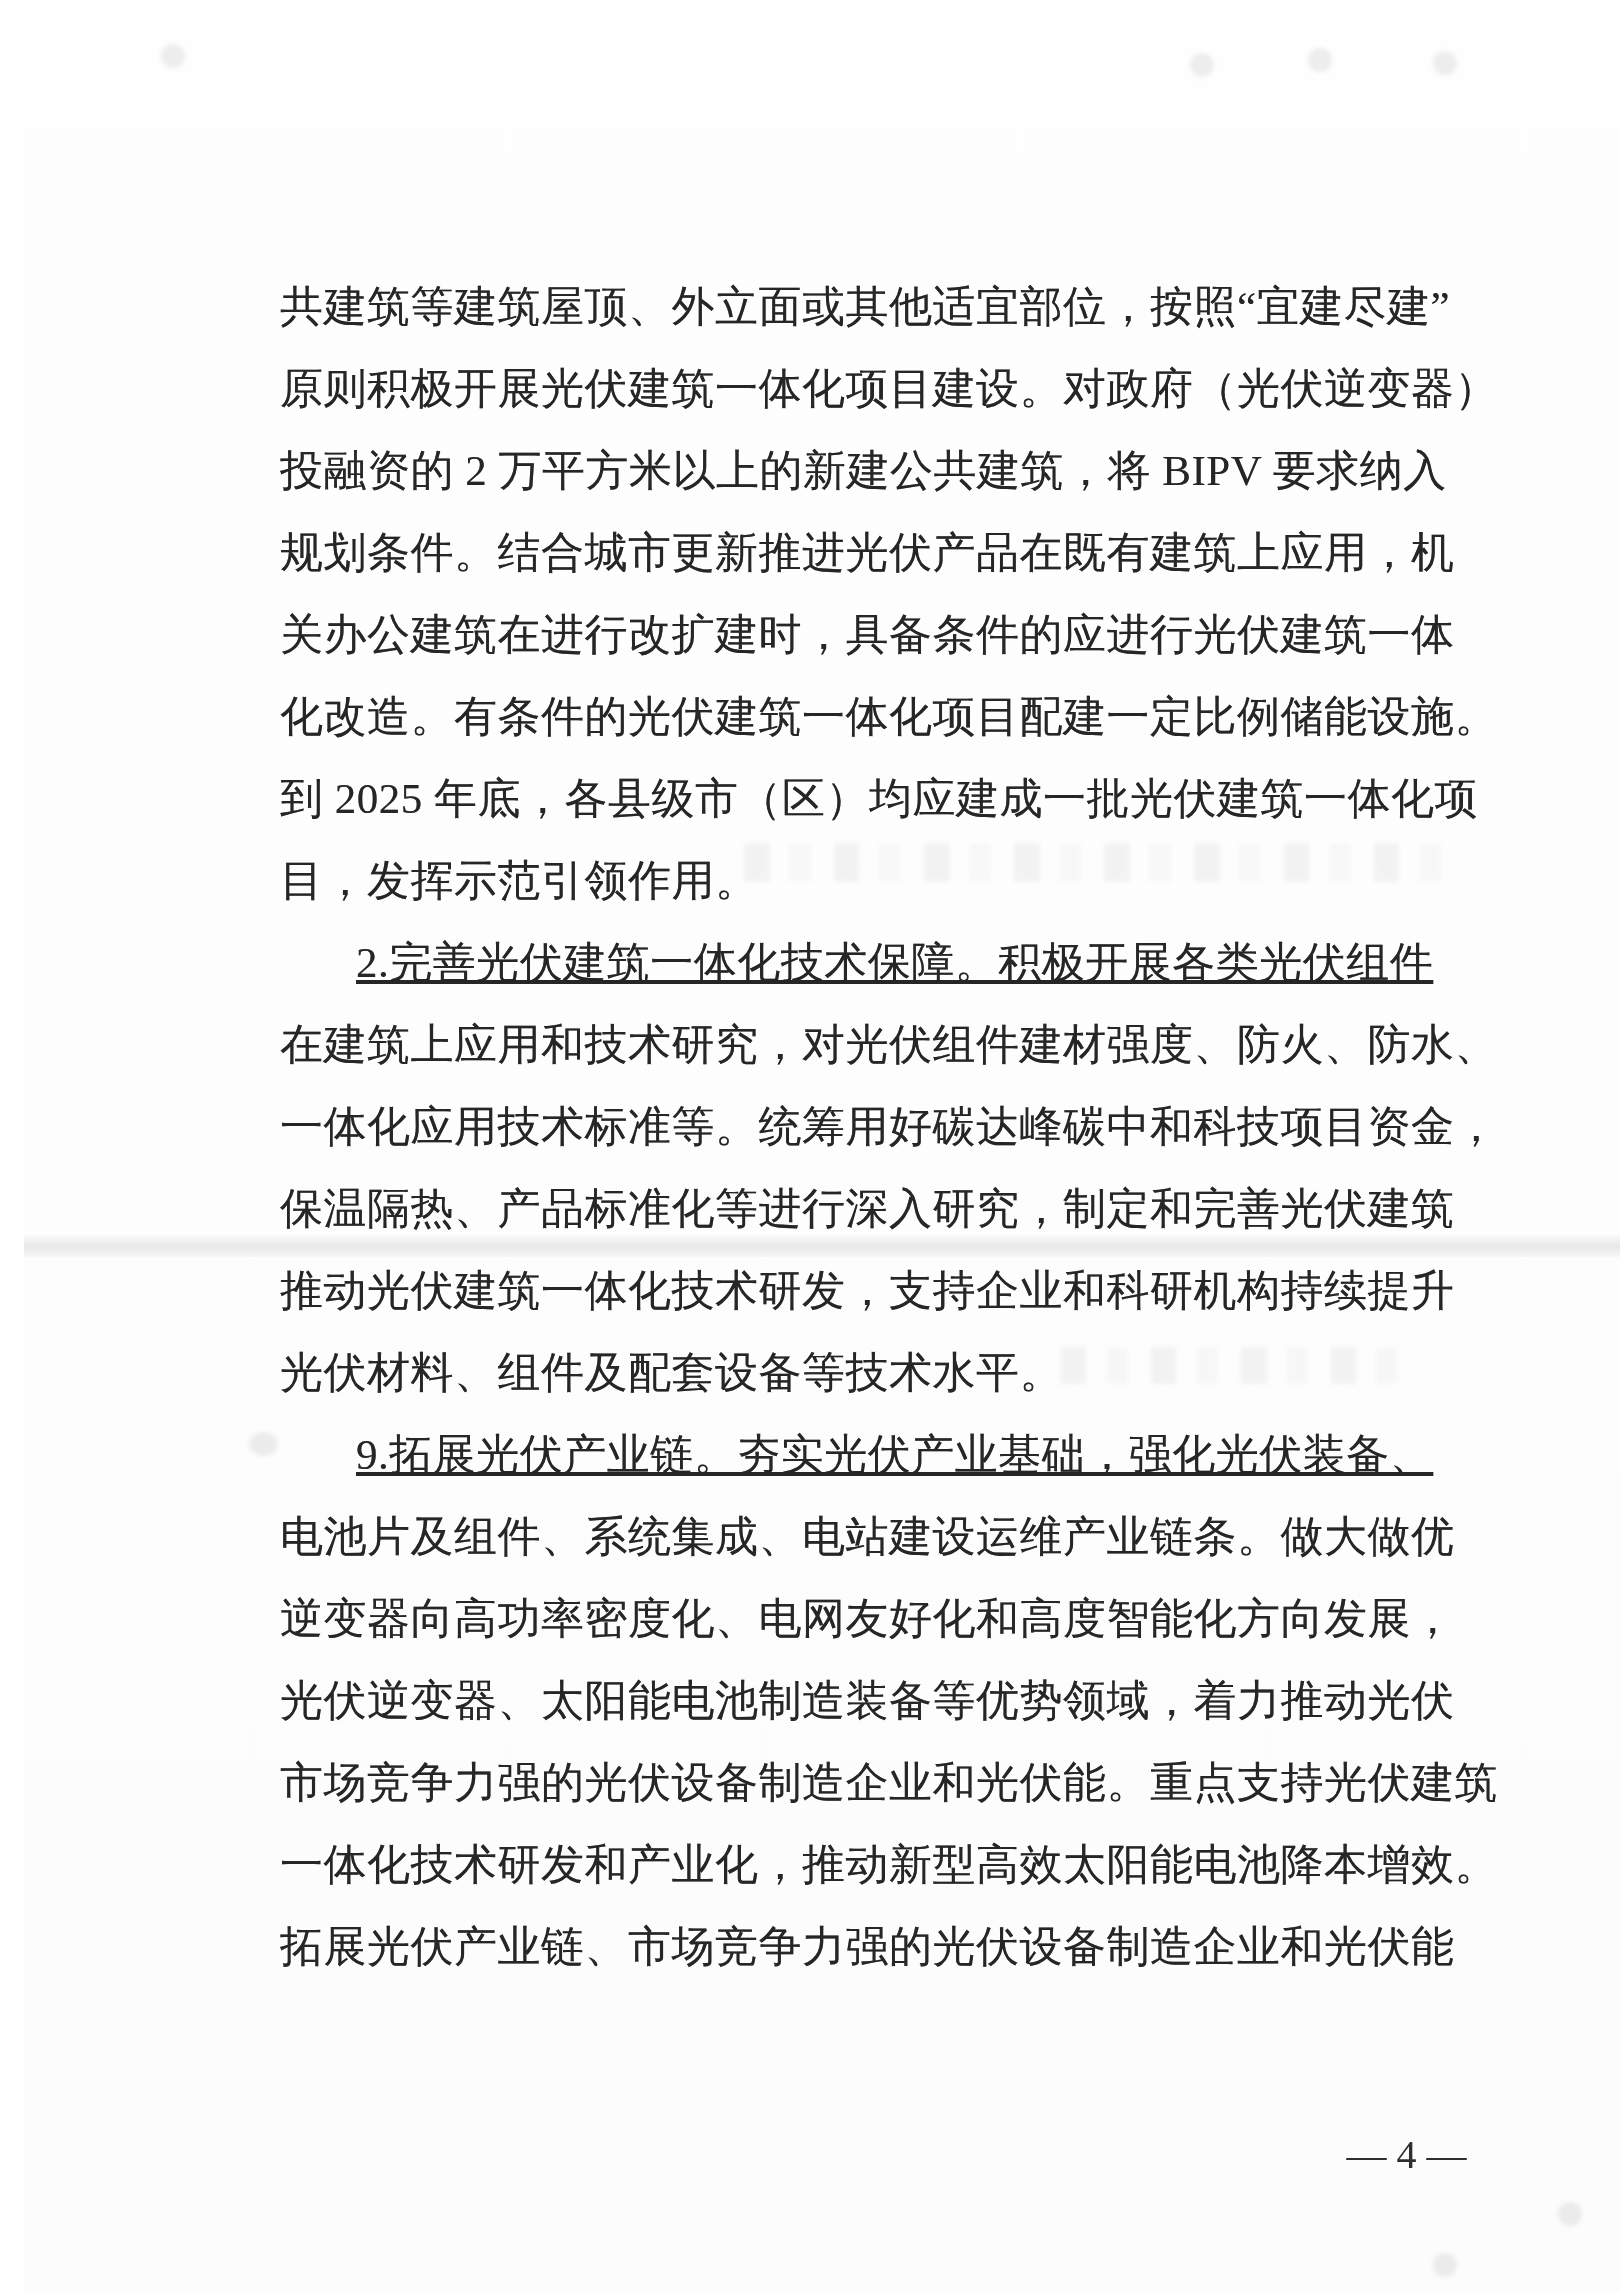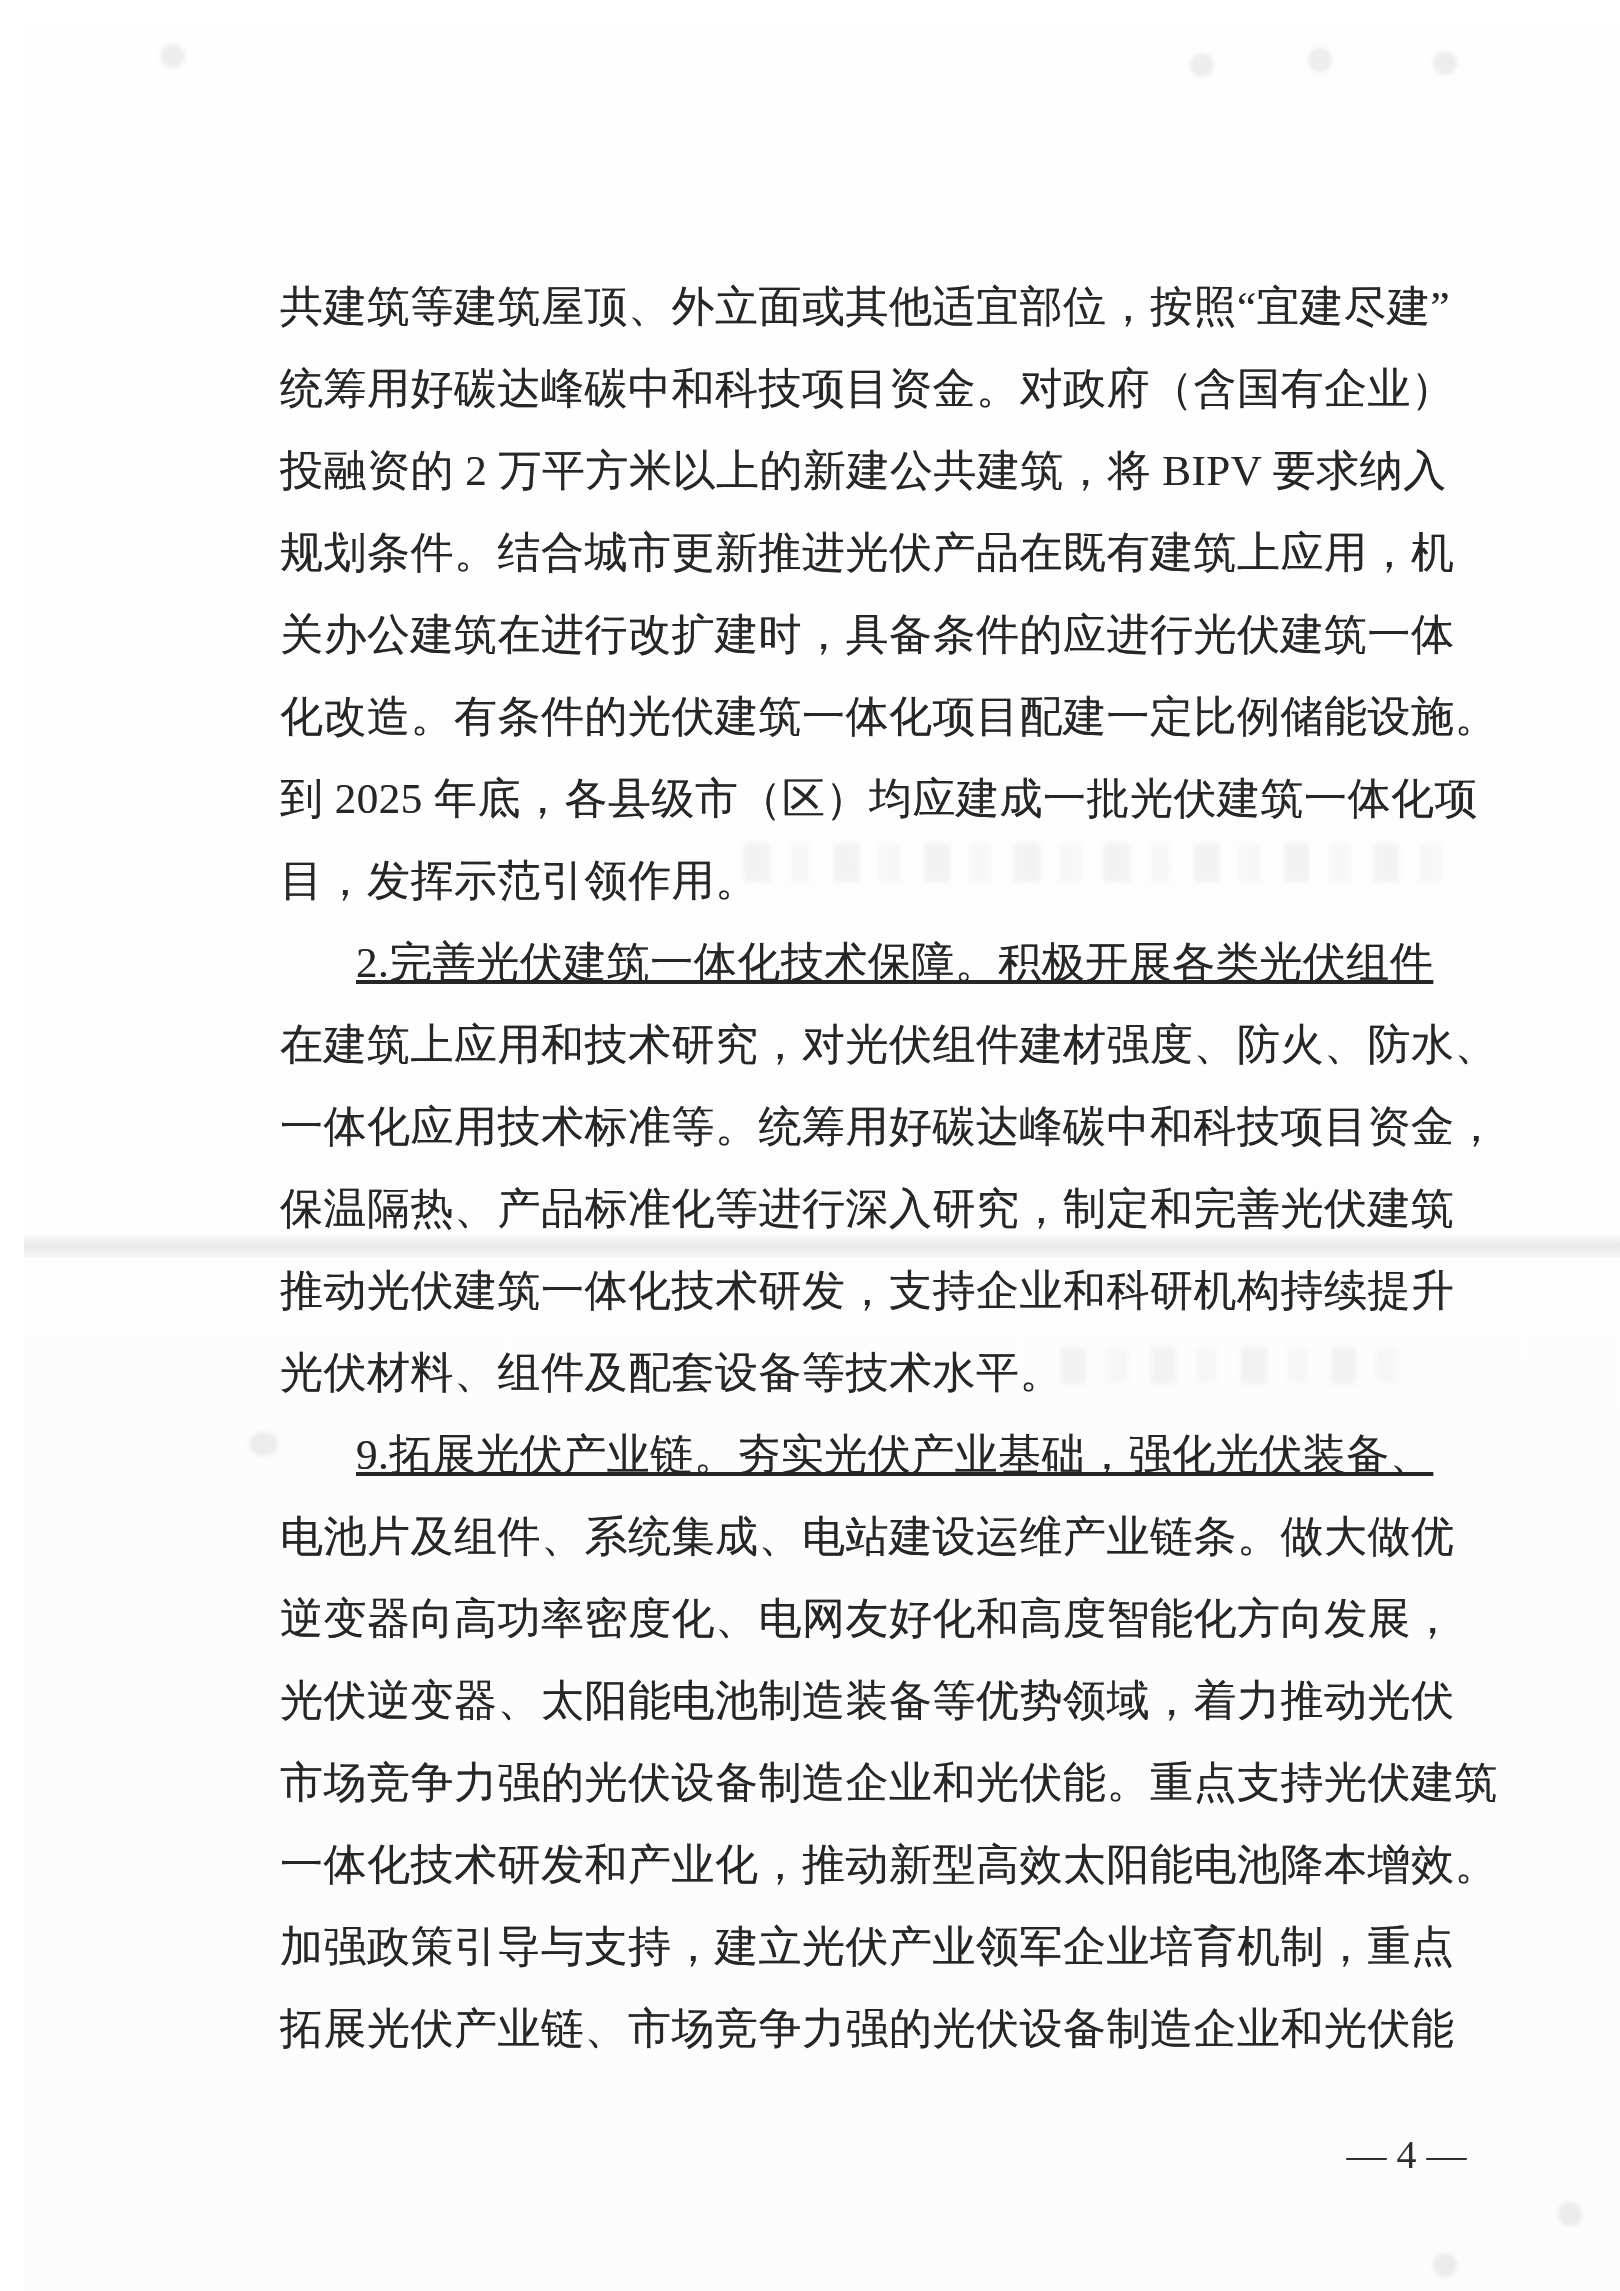--- a/index.html
+++ b/index.html
@@ -129,39 +129,38 @@
   <div class="speck speck-7"></div>
   <div class="edge-shade"></div>
 
   <div class="ghost ghost-1"></div>
   <div class="ghost ghost-2"></div>
 
   <div class="fold-line"></div>
 
   <div class="text-block" id="text-block">
       <div class="line">共建筑等建筑屋顶、外立面或其他适宜部位，按照“宜建尽建”</div>
-      <div class="line">统筹用好碳达峰碳中和科技项目资金。对政府（含国有企业）</div>
+      <div class="line">原则积极开展光伏建筑一体化项目建设。对政府（光伏逆变器）</div>
       <div class="line">投融资的 2 万平方米以上的新建公共建筑，将 BIPV 要求纳入</div>
       <div class="line">规划条件。结合城市更新推进光伏产品在既有建筑上应用，机</div>
       <div class="line">关办公建筑在进行改扩建时，具备条件的应进行光伏建筑一体</div>
       <div class="line">化改造。有条件的光伏建筑一体化项目配建一定比例储能设施。</div>
       <div class="line">到 2025 年底，各县级市（区）均应建成一批光伏建筑一体化项</div>
       <div class="line end">目，发挥示范引领作用。</div>
       <div class="line indent">2.完善光伏建筑一体化技术保障。积极开展各类光伏组件</div>
       <div class="line">在建筑上应用和技术研究，对光伏组件建材强度、防火、防水、</div>
       <div class="line">一体化应用技术标准等。统筹用好碳达峰碳中和科技项目资金，</div>
       <div class="line">保温隔热、产品标准化等进行深入研究，制定和完善光伏建筑</div>
       <div class="line">推动光伏建筑一体化技术研发，支持企业和科研机构持续提升</div>
       <div class="line end">光伏材料、组件及配套设备等技术水平。</div>
       <div class="line indent">9.拓展光伏产业链。夯实光伏产业基础，强化光伏装备、</div>
       <div class="line">电池片及组件、系统集成、电站建设运维产业链条。做大做优</div>
       <div class="line">逆变器向高功率密度化、电网友好化和高度智能化方向发展，</div>
       <div class="line">光伏逆变器、太阳能电池制造装备等优势领域，着力推动光伏</div>
       <div class="line">市场竞争力强的光伏设备制造企业和光伏能。重点支持光伏建筑</div>
       <div class="line">一体化技术研发和产业化，推动新型高效太阳能电池降本增效。</div>
-      <div class="line">加强政策引导与支持，建立光伏产业领军企业培育机制，重点</div>
       <div class="line">拓展光伏产业链、市场竞争力强的光伏设备制造企业和光伏能</div>
     </div>
 
   <div class="page-number">— 4 —</div>
 
 </div>
 
 
 </body></html>

